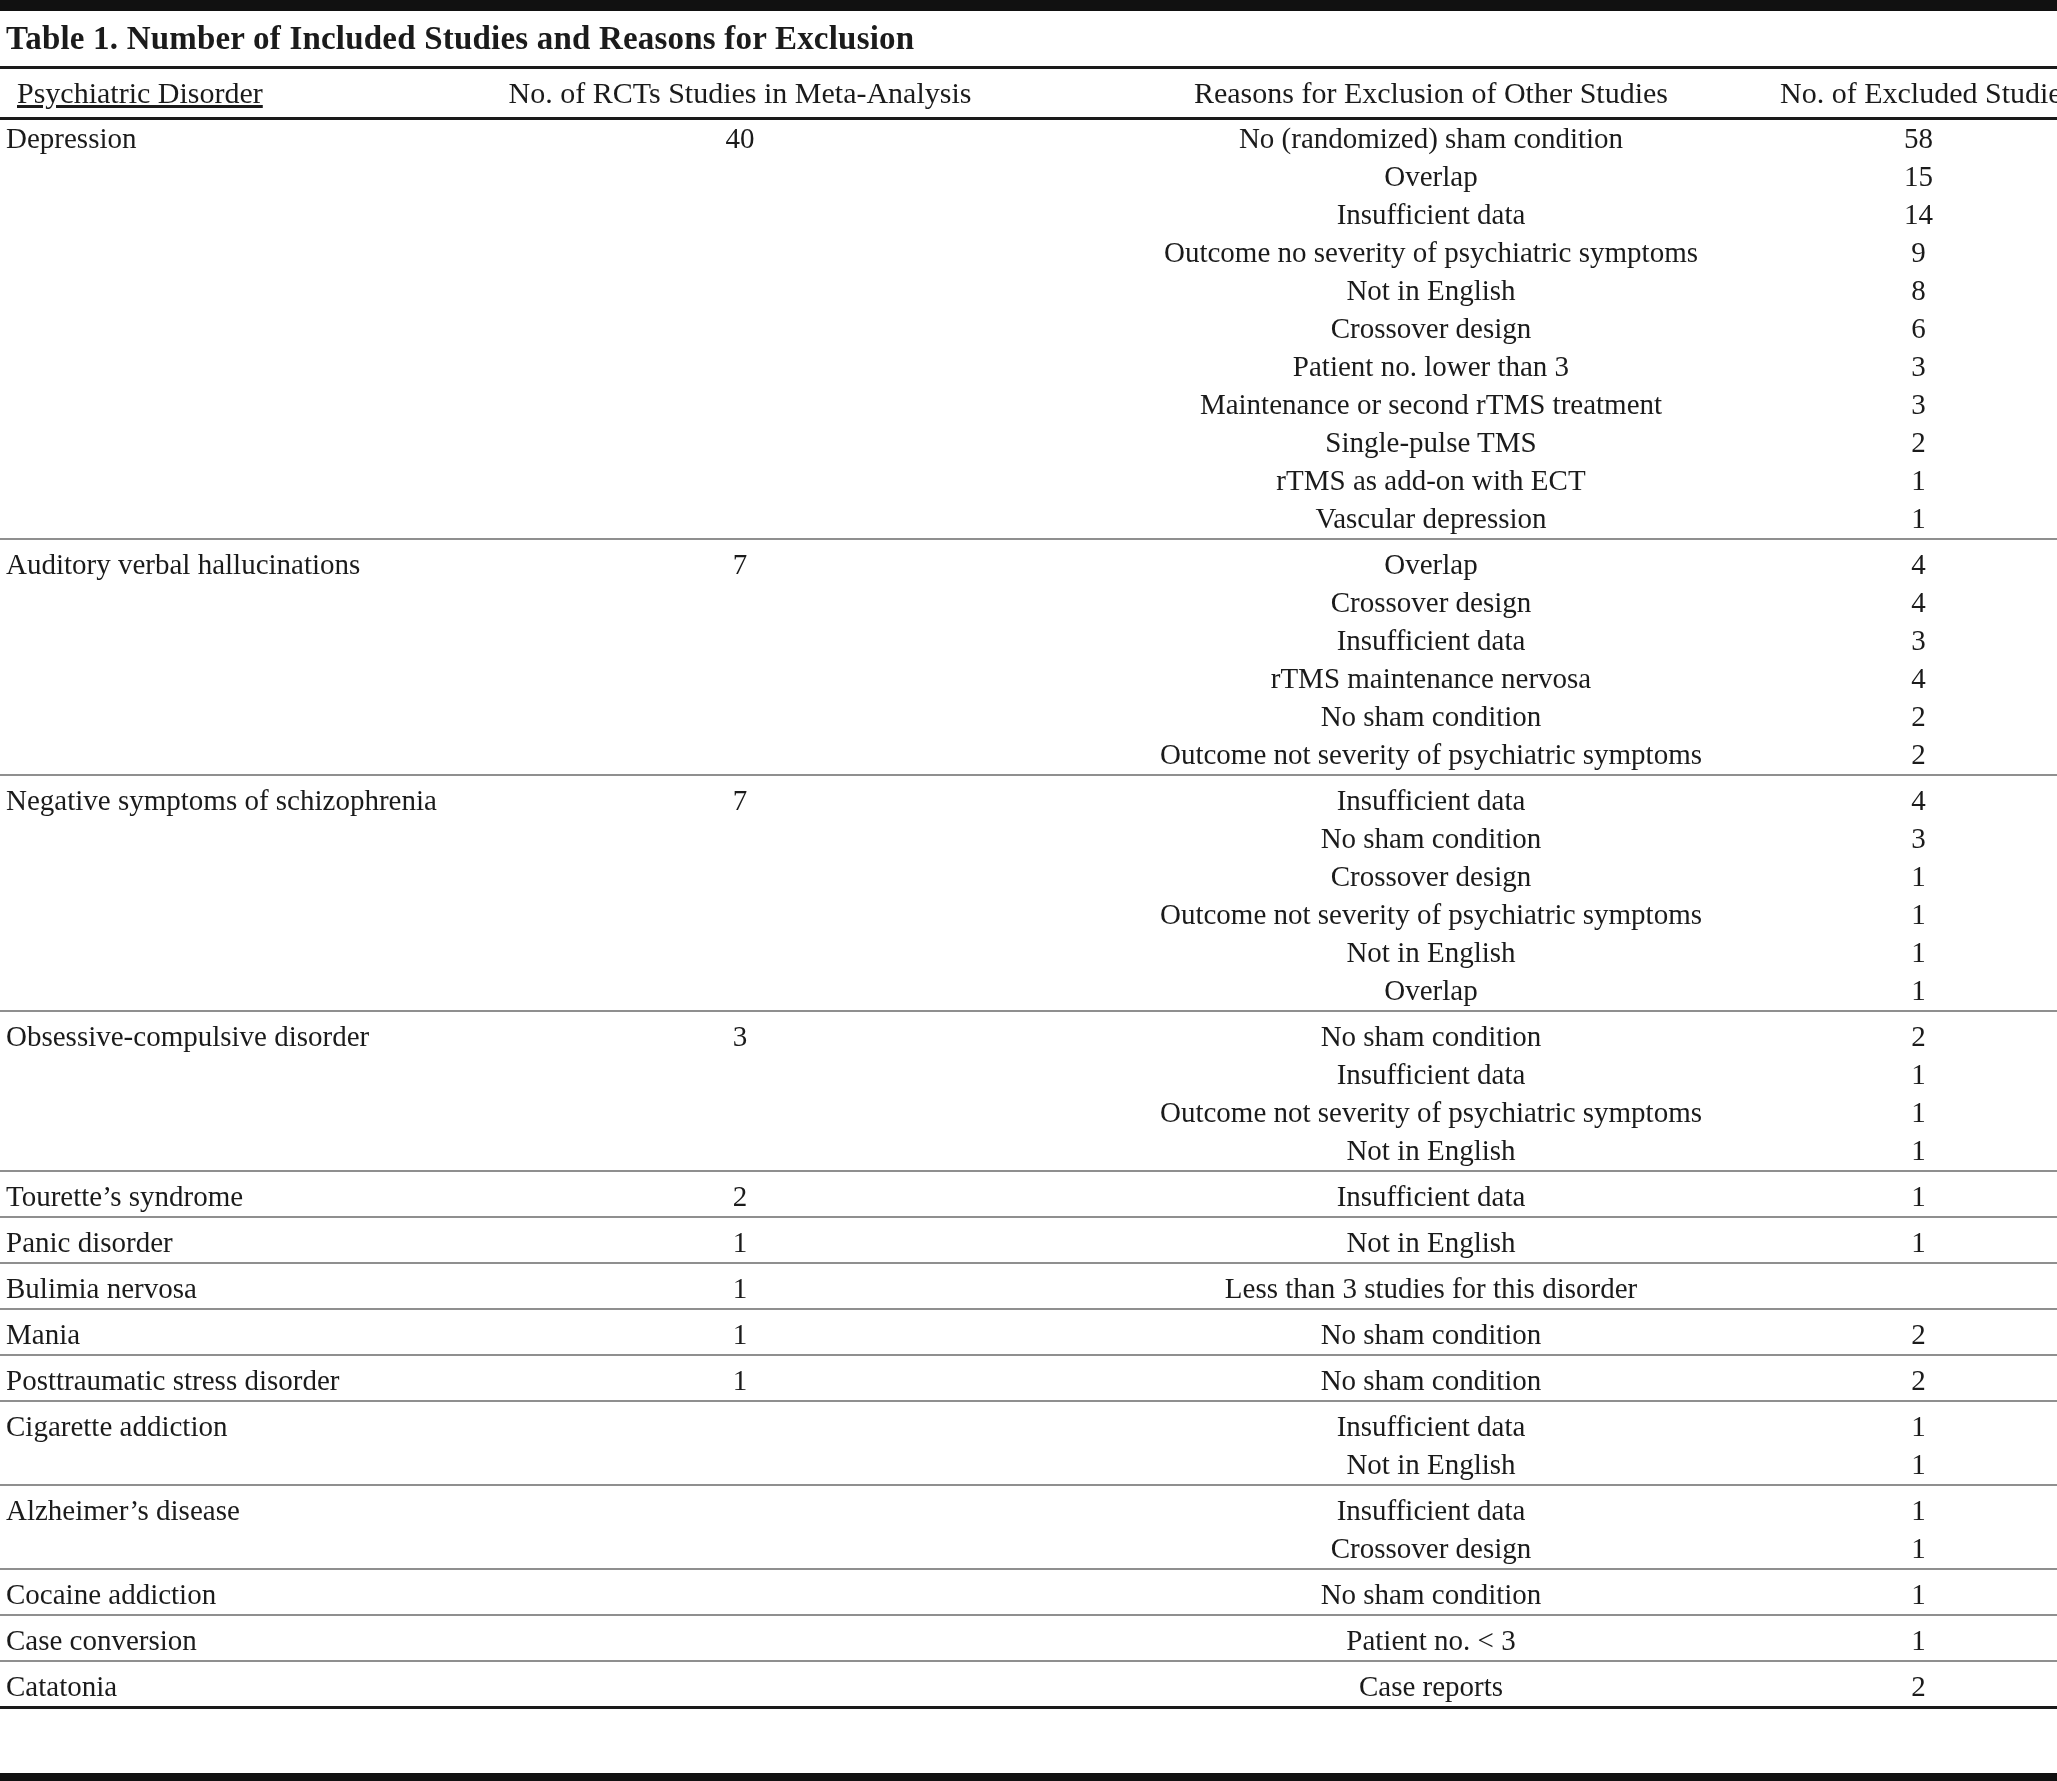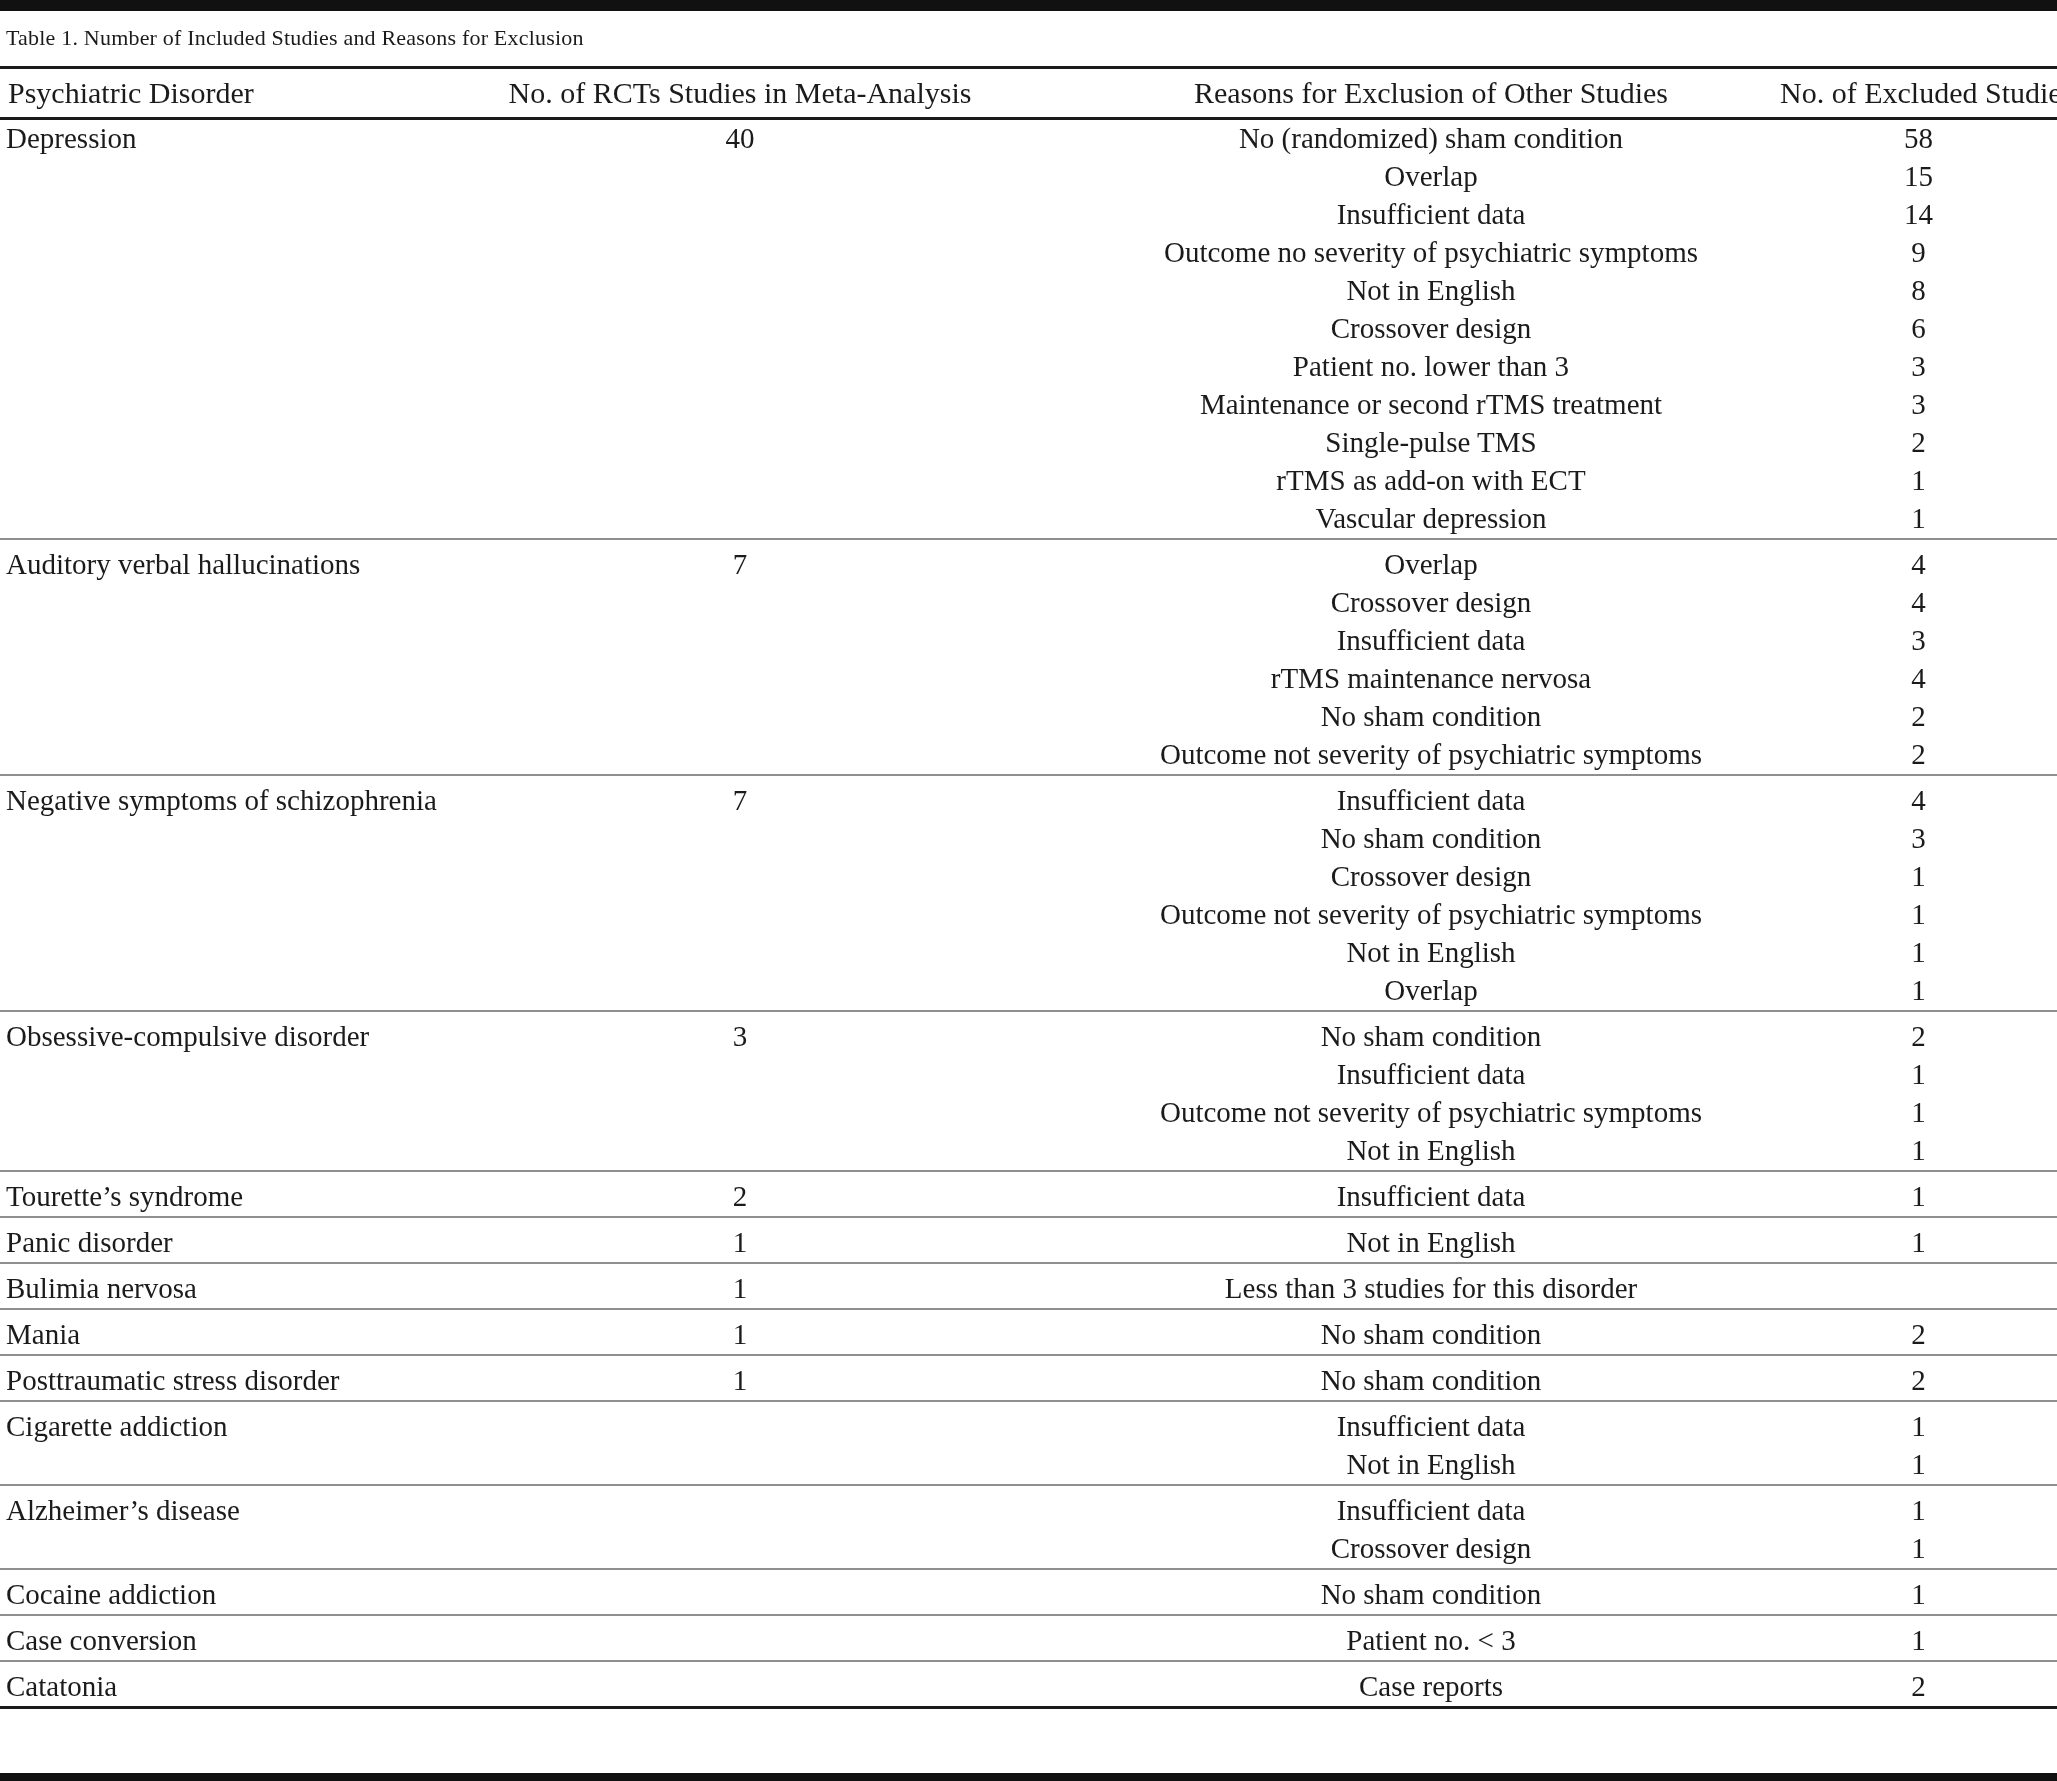--- a/index.html
+++ b/index.html
@@ -12,22 +12,22 @@
     font-family: "Liberation Serif", serif;
     color: #1b1b1b;
     box-sizing: border-box;
   }
   .top-rule {
     height: 11px;
     background: #111111;
     margin-bottom: 2px;
   }
   .title {
-    font-size: 22px;
-    font-weight: normal;
+    font-size: 33px;
+    font-weight: bold;
     line-height: 38px;
     padding: 6px 2px 9px 6px;
     border-bottom: 3px solid #1a1a1a;
     letter-spacing: 0.2px;
   }
   table.main {
     width: 100%;
     border-collapse: collapse;
     table-layout: fixed;
     border-bottom: 3px solid #1a1a1a;
@@ -37,21 +37,21 @@
   col.w3 { width: 790px; }
   col.w4 { width: 277px; }
   thead th {
     font-weight: normal;
     font-size: 30px;
     line-height: 33px;
     padding: 7px 0 8px 0;
     border-bottom: 3px solid #1a1a1a;
     white-space: nowrap;
   }
-  thead th.c1 { text-align: left; padding-left: 8px; }
+  thead th.c1 { text-align: left; padding-left: 17px; text-decoration: underline; }
   thead th.c2 { text-align: center; }
   thead th.c3 { text-align: center; padding-left: 92px; }
   thead th.c4 { text-align: right; padding-right: 10px; }
   tbody td {
     font-size: 29px;
     line-height: 31px;
     padding: 3px 0 4px 0;
     vertical-align: top;
   }
   tbody td.c1 { text-align: left; padding-left: 6px; }

